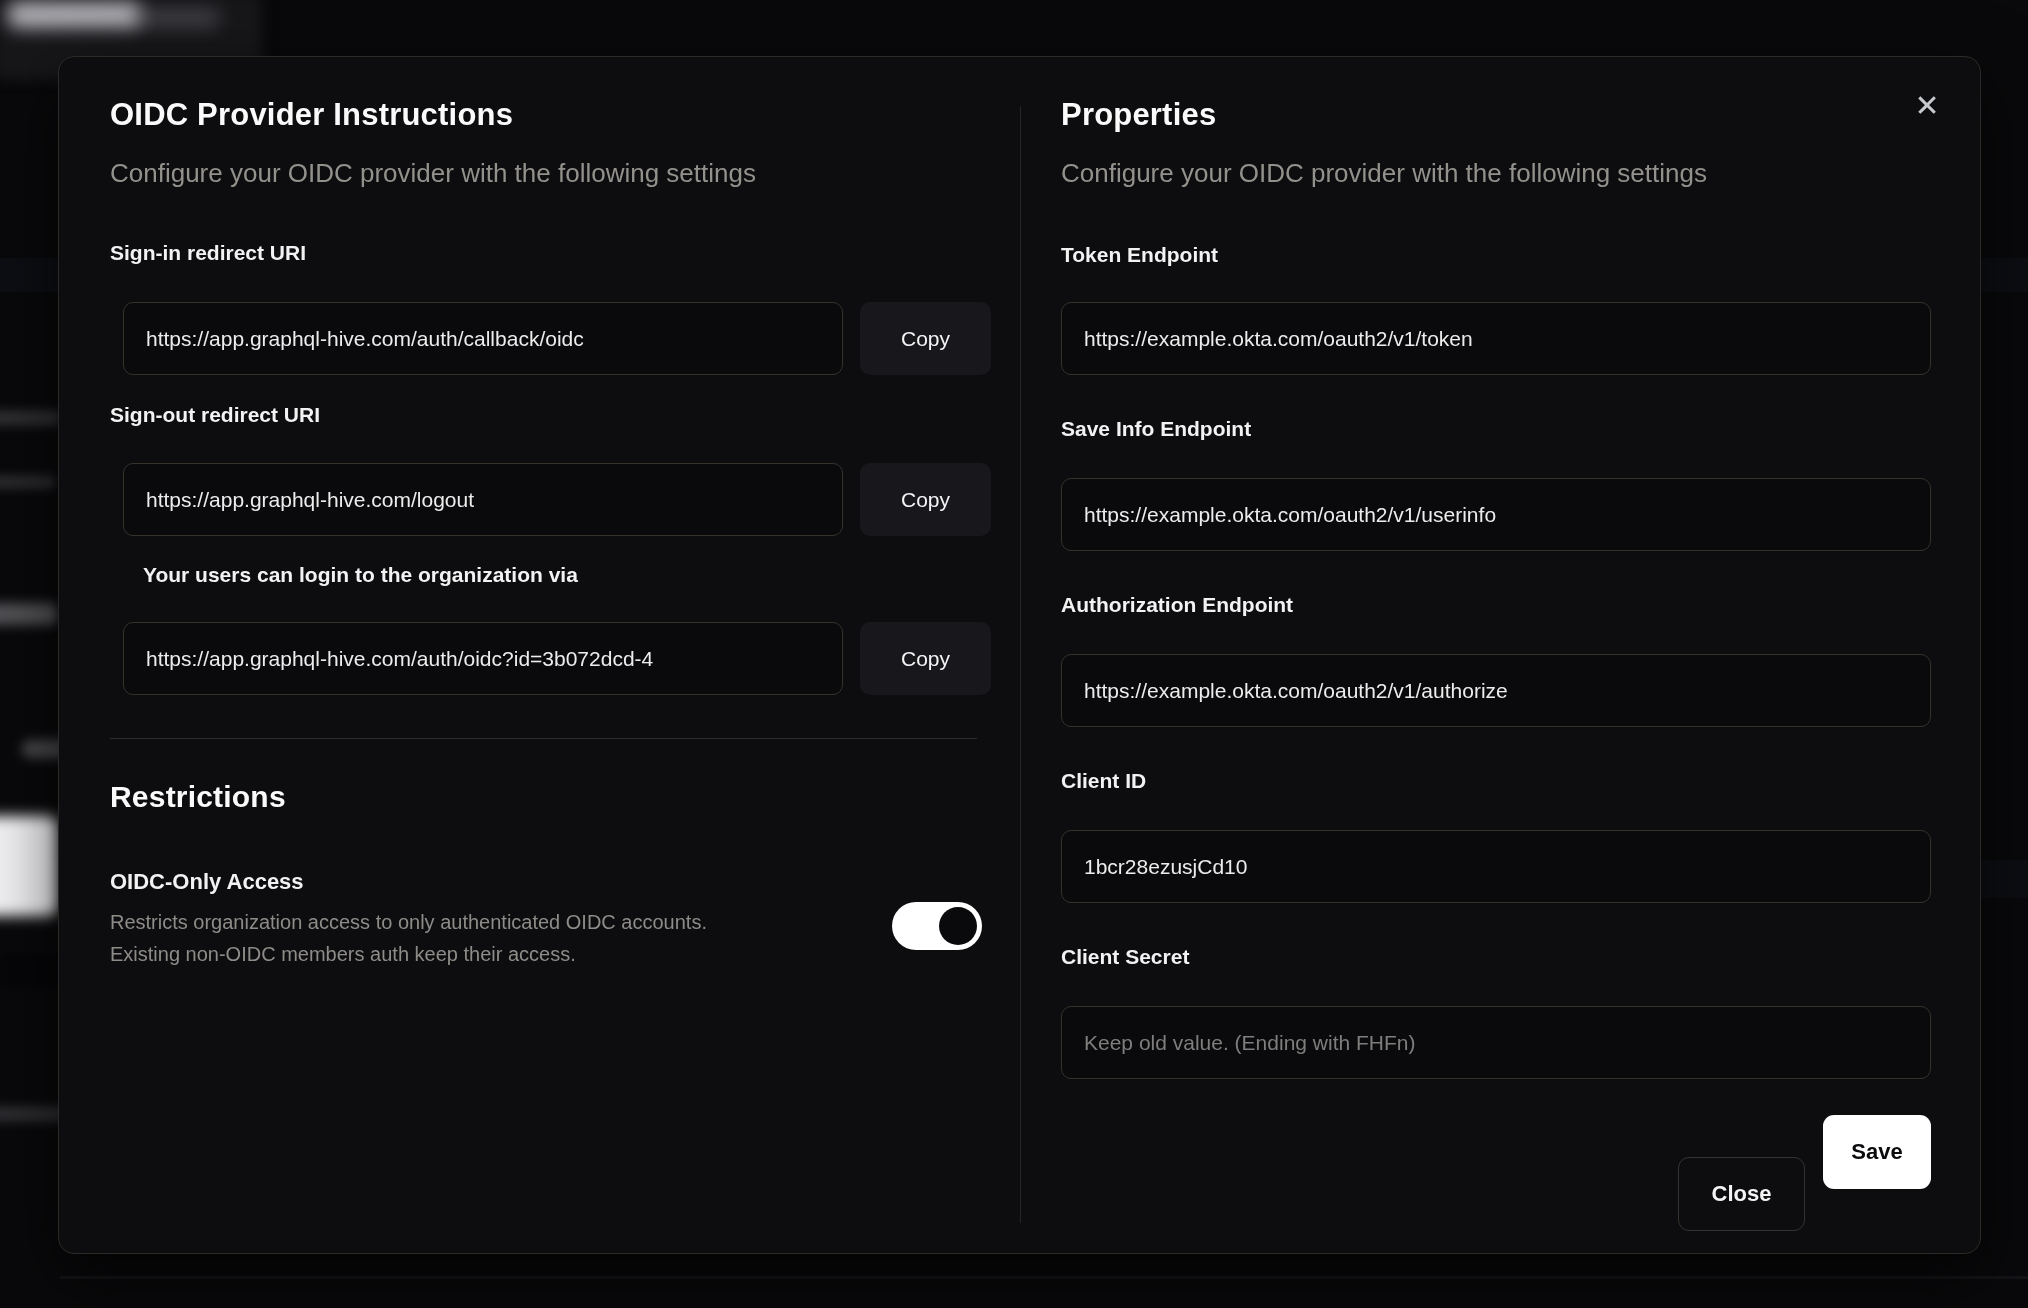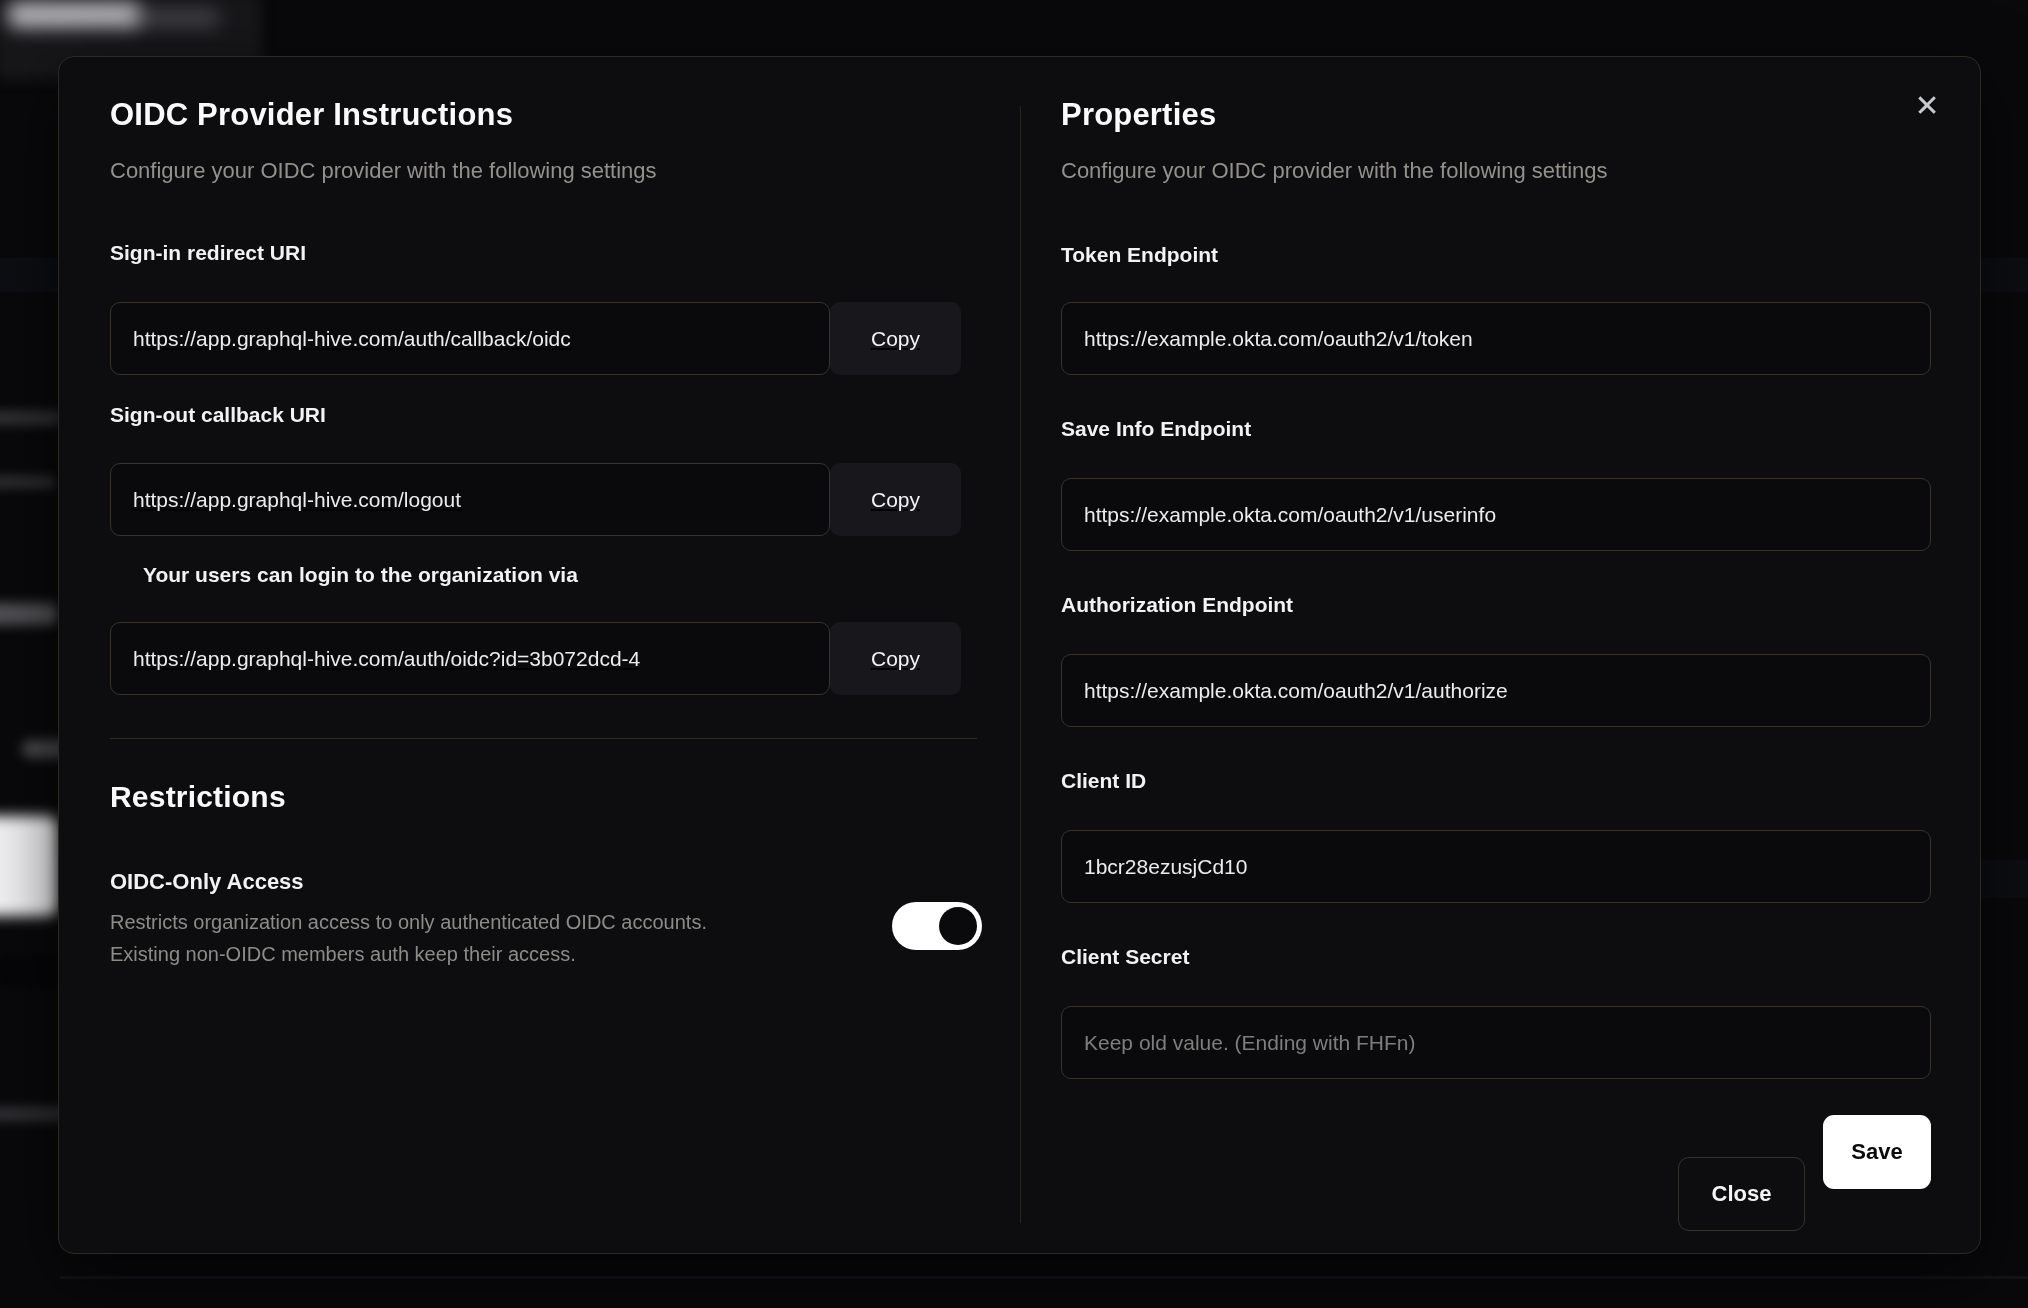--- a/index.html
+++ b/index.html
@@ -31,24 +31,24 @@
   .modal{position:absolute;left:58px;top:56px;width:1921px;height:1196px;
     background:#0d0d0f;border:1px solid #2c2a26;border-radius:16px;
     box-shadow:0 24px 70px rgba(0,0,0,.65);}
   .col{position:absolute;top:0;height:100%;}
   .col.left{left:51px;width:868px;}
   .col.right{left:1002px;width:870px;}
   .v-divider{position:absolute;left:961px;top:49px;width:1px;height:1117px;background:#272522;}
 
   .sec-title{position:absolute;left:0;margin:0;font-size:31px;font-weight:700;color:#fafafa;letter-spacing:.2px;white-space:nowrap;}
   .t-main{top:40px;}
-  .subtitle{position:absolute;left:0;top:101px;margin:0;font-size:22px;font-weight:400;color:#93918c;white-space:nowrap;}
+  .subtitle{position:absolute;left:0;top:101px;margin:0;font-size:26px;font-weight:400;color:#93918c;white-space:nowrap;}
 
   .field-label{position:absolute;left:0;margin:0;font-size:21px;font-weight:700;color:#f2f2f3;white-space:nowrap;}
-  .io-row{position:absolute;left:0;width:100%;display:flex;text-decoration:underline;}
+  .io-row{position:absolute;left:13px;width:100%;display:flex;gap:17px;}
   .text-input{height:73px;box-sizing:border-box;background:#0a0a0c;border:1px solid #37332c;
     border-radius:10px;color:#ececec;font-size:21px;padding:0 22px;font-family:inherit;outline:none;
     white-space:nowrap;overflow:hidden;}
   .text-input::placeholder{color:#7f7e7c;}
   .col.left .text-input{width:720px;}
   .col.right .text-input{width:870px;}
   .copy-btn{width:131px;height:73px;background:#18181c;border:none;border-radius:10px;
     color:#f4f4f5;font-size:21px;font-weight:500;font-family:inherit;cursor:pointer;}
 
   
@@ -104,21 +104,21 @@
   <div class="col left">
     <h2 class="sec-title t-main">OIDC Provider Instructions</h2>
     <p class="subtitle">Configure your OIDC provider with the following settings</p>
 
     <div class="field-label ll1">Sign-in redirect URI</div>
     <div class="io-row lr1">
       <input class="text-input" type="text" value="https://app.graphql-hive.com/auth/callback/oidc" style="">
       <button class="copy-btn">Copy</button>
     </div>
 
-    <div class="field-label ll2">Sign-out callback URI</div>
+    <div class="field-label ll2">Sign-out redirect URI</div>
     <div class="io-row lr2">
       <input class="text-input" type="text" value="https://app.graphql-hive.com/logout" style="">
       <button class="copy-btn">Copy</button>
     </div>
 
     <div class="field-label ll3">Your users can login to the organization via</div>
     <div class="io-row lr3">
       <input class="text-input" type="text" value="https://app.graphql-hive.com/auth/oidc?id=3b072dcd-4" style="">
       <button class="copy-btn">Copy</button>
     </div>

